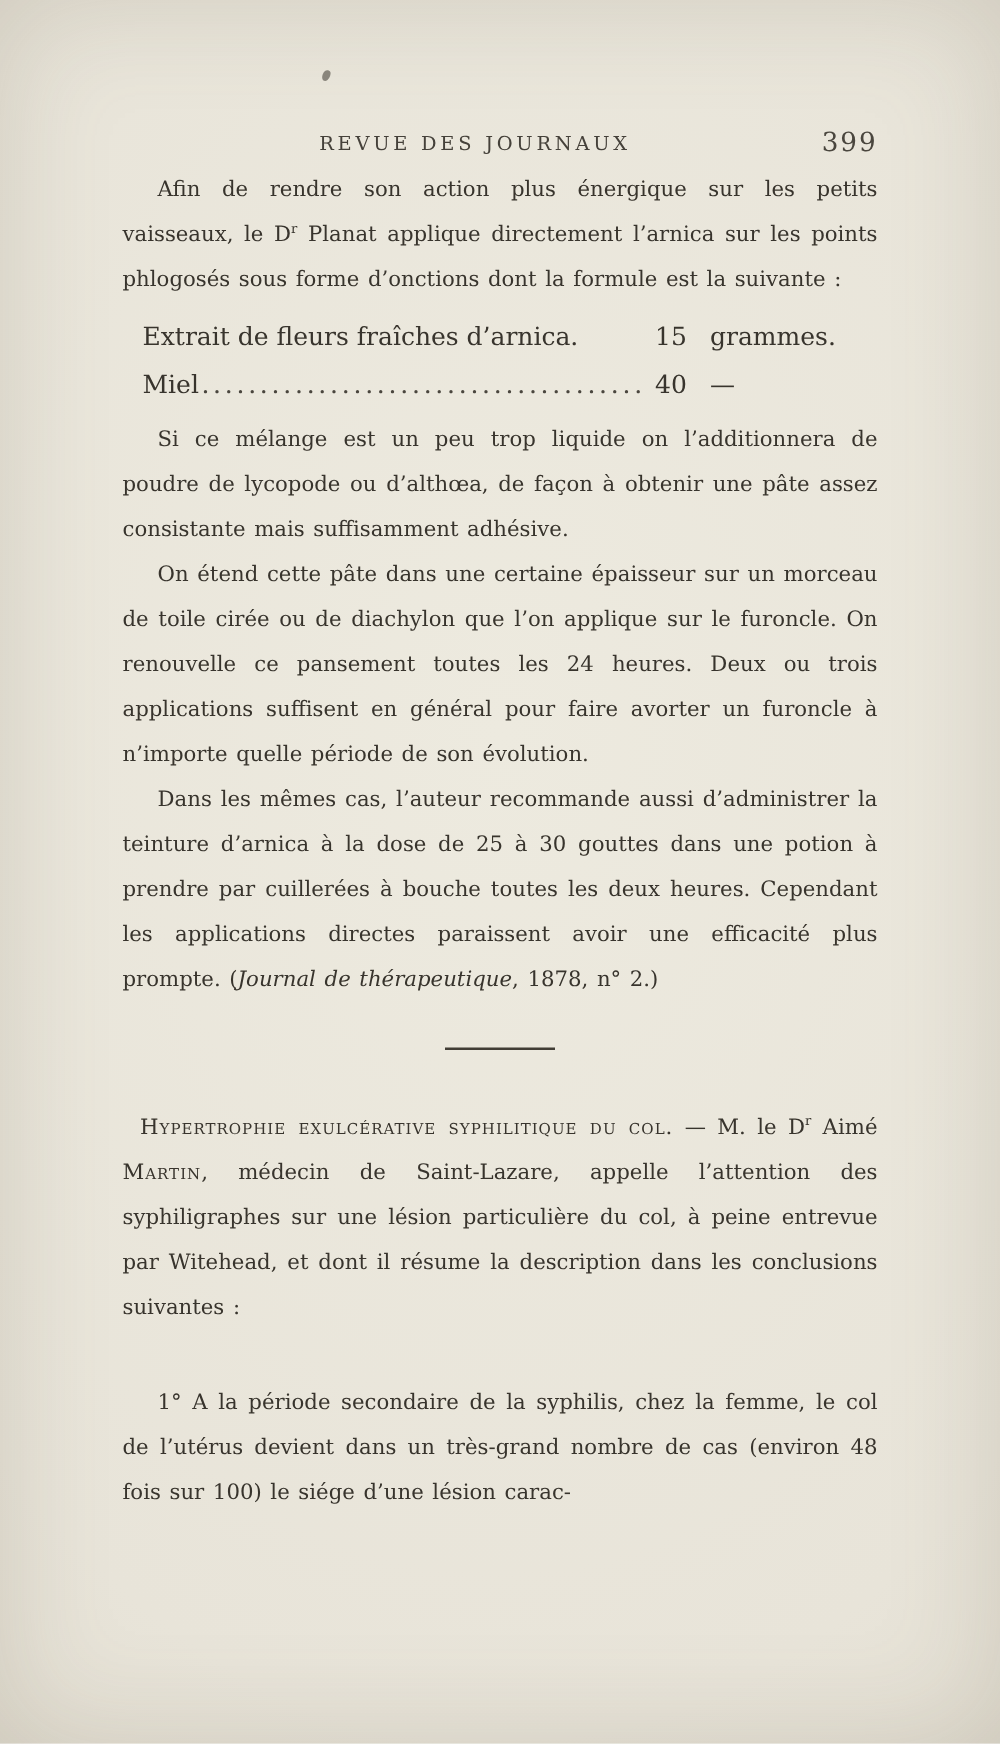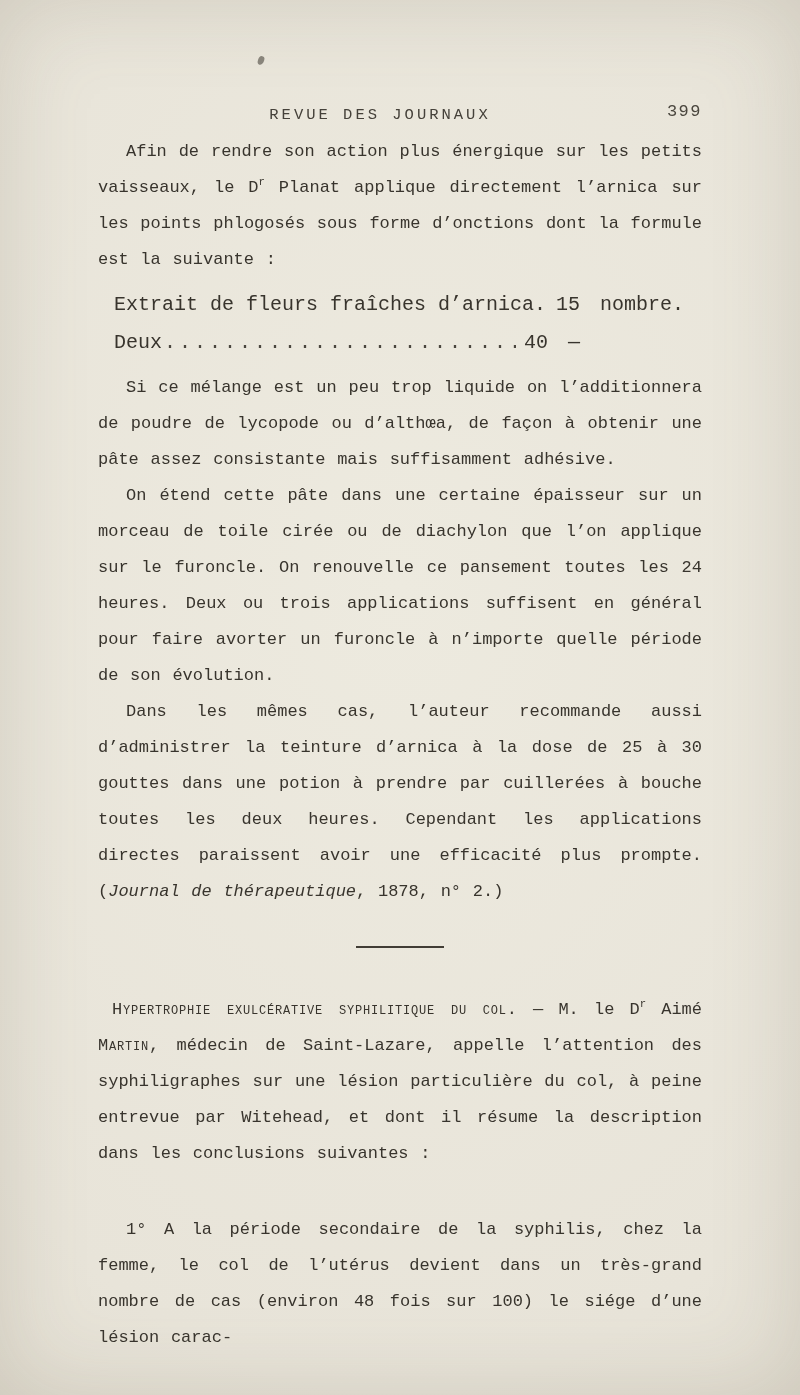--- a/index.html
+++ b/index.html
@@ -9,39 +9,38 @@
     color: #38342d;
     overflow: hidden;
     position: relative;
   }
   .page {
     position: absolute;
     inset: 0;
     background: radial-gradient(ellipse 130% 105% at 50% 42%, #edeadf 0%, #e8e4d9 55%, #ddd8ca 100%);
     box-shadow: inset 0 0 90px rgba(110, 100, 80, 0.20);
     padding: 106px 0 16px 98px;
-    font-family: Liberation Mono, monospace;
   }
   .textcol { width: 604px; }
 
   .running-head {
     position: relative;
     width: 604px;
     text-align: center;
     font-size: 15.5px;
     letter-spacing: 3px;
     color: #45413a;
     margin-bottom: 10px;
     padding-right: 40px;
   }
   .rh-page {
     position: absolute;
     right: 0;
     top: -4px;
-    font-size: 17px;
+    font-size: 21px;
     letter-spacing: 1.5px;
     color: #4a463e;
   }
 
   .para {
     font-size: 17px;
     line-height: 36px;
     text-align: justify;
     word-spacing: 1.5px;
   }
@@ -110,24 +109,24 @@
 
   <div class="textcol">
 
     <p class="para indent"><span>Afin de rendre son action plus énergique sur les petits vaisseaux, le D</span><span class="sup">r</span><span> Planat applique directement l’arnica sur les points phlogosés sous forme d’onctions dont la formule est la suivante :</span></p>
 
     <div class="formula">
       <div class="formula-row">
         <span class="f-label">Extrait de fleurs fraîches d’arnica.</span>
         <span class="f-leader"></span>
         <span class="f-amount">15</span>
-        <span class="f-unit">nombre.</span>
+        <span class="f-unit">grammes.</span>
       </div>
       <div class="formula-row">
-        <span class="f-label">Deux</span>
+        <span class="f-label">Miel</span>
         <span class="f-leader">......................................................................</span>
         <span class="f-amount">40</span>
         <span class="f-unit">—</span>
       </div>
     </div>
 
     <p class="para indent">Si ce mélange est un peu trop liquide on l’additionnera de poudre de lycopode ou d’althœa, de façon à obtenir une pâte assez consistante mais suffisamment adhésive.</p>
 
     <p class="para indent">On étend cette pâte dans une certaine épaisseur sur un morceau de toile cirée ou de diachylon que l’on applique sur le furoncle. On renouvelle ce pansement toutes les 24 heures. Deux ou trois applications suffisent en général pour faire avorter un furoncle à n’importe quelle période de son évolution.</p>
 

